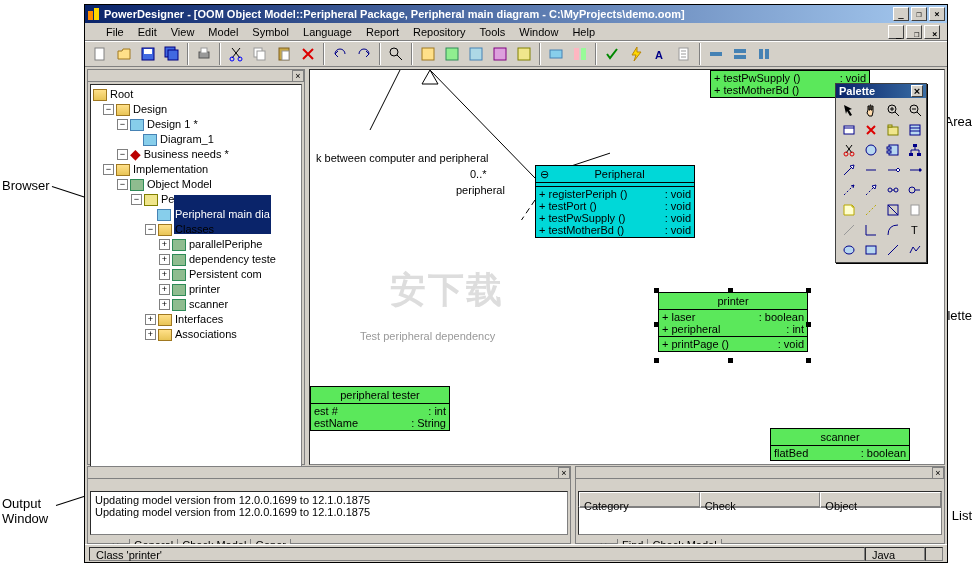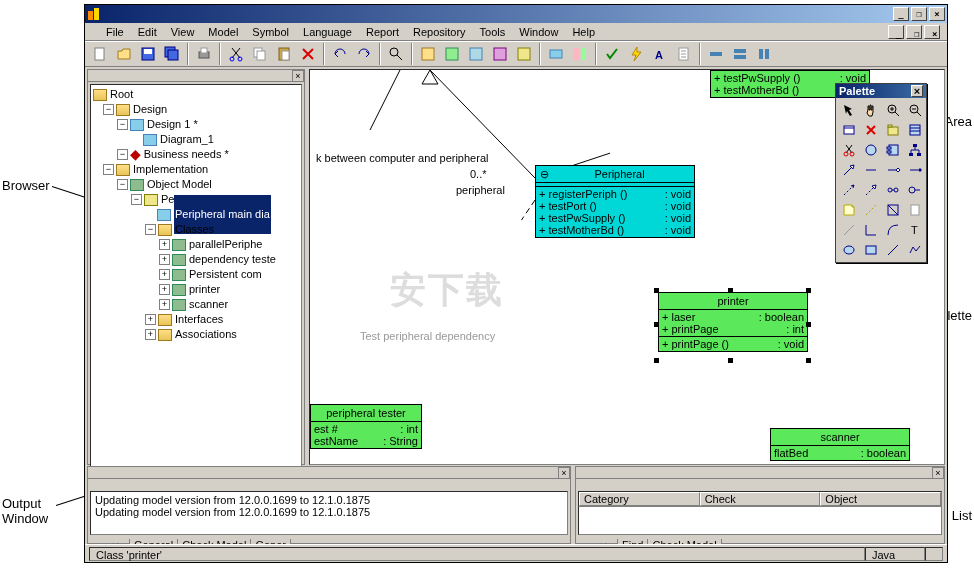--- a/index.html
+++ b/index.html
@@ -70,21 +70,21 @@
 
 
 .output { position: absolute; left: 2px; bottom: 18px; width: 484px; height: 78px; background: #d4d0c8; border: 1px solid #808080; }
 .output .body { background: #fff; border: 1px inset #808080; margin: 12px 2px 2px 2px; height: 44px; padding: 2px 4px; font-size: 11px; overflow:hidden; }
 .output .otabs, .result .otabs { display:flex; height:16px; align-items:center; padding-left:20px; font-size:10px; }
 .output .otabs .ot, .result .otabs .ot { border:1px solid #808080; border-top:none; padding:0 4px; background:#d4d0c8; margin-right:-1px; }
 
 
 .result { position: absolute; left: 490px; bottom: 18px; width: 370px; height: 78px; background: #d4d0c8; border: 1px solid #808080; }
 .result .cols { display:flex; background:#d4d0c8; border:1px inset #808080; margin:12px 2px 0 2px; height:16px; }
-.result .cols .col { border:1px solid; border-color:#fff #808080 #808080 #fff; padding:0 4px; flex:1; font-size:11px; }
+.result .cols .col { border:1px solid; border-color:#fff #808080 #808080 #fff; padding:7px 4px; flex:1; font-size:11px; }
 .result .body { background:#fff; border:1px inset #808080; border-top:none; margin:0 2px 2px 2px; height:28px; }
 
 
 .statusbar { position: absolute; left: 0; bottom: 0; width: 100%; height: 18px; background: #d4d0c8; border-top: 1px solid #fff; display:flex; align-items:center; padding:0 4px; font-size:11px;}
 .statusbar .cell { border:1px inset #808080; padding:0 6px; height:14px; line-height:14px; }
 .statusbar .cell:first-child { flex:1; }
 
 
 .wlines { position:absolute; inset:0; pointer-events:none; }
 </style>
@@ -109,20 +109,21 @@
 
 <div class="app">
 
   <div class="titlebar">
     <span class="icon">
       <svg viewBox="0 0 14 14">
           <rect x="1" y="4" width="5" height="9" fill="#ff8c00"></rect>
           <rect x="7" y="1" width="5" height="12" fill="#ffd700"></rect>
         </svg>
     </span>
+    <span>PowerDesigner - [OOM Object Model::Peripheral Package, Peripheral main diagram - C:\MyProjects\demo.oom]</span>
     <span class="spacer"></span>
     <span class="winbtn">_</span>
     <span class="winbtn">❐</span>
     <span class="winbtn">×</span>
   </div>
 
   <div class="menubar">
     <span class="ctrl"><svg viewBox="0 0 14 14">
           <rect x="2" y="2" width="10" height="10" fill="#5be85b" stroke="#000"></rect>
         </svg></span>
@@ -459,41 +460,41 @@
     </div>
 
     <div class="uml green" style="left:348px; top:222px; width:150px;">
       <div class="hdr">printer</div>
       <div class="sec">
         <div class="row">
             <span>+ laser</span>
             <span class="v">: boolean</span>
           </div>
         <div class="row">
-            <span>+ printPage</span>
+            <span>+ peripheral</span>
             <span class="v">: int</span>
           </div>
       </div>
       <div class="sec">
         <div class="row">
             <span>+ printPage ()</span>
             <span class="v">: void</span>
           </div>
       </div>
     </div>
     <div style="position:absolute;left:344px;top:218px;width:5px;height:5px;background:#000"></div>
     <div style="position:absolute;left:418px;top:218px;width:5px;height:5px;background:#000"></div>
     <div style="position:absolute;left:496px;top:218px;width:5px;height:5px;background:#000"></div>
     <div style="position:absolute;left:344px;top:288px;width:5px;height:5px;background:#000"></div>
     <div style="position:absolute;left:496px;top:288px;width:5px;height:5px;background:#000"></div>
     <div style="position:absolute;left:418px;top:288px;width:5px;height:5px;background:#000"></div>
     <div style="position:absolute;left:344px;top:252px;width:5px;height:5px;background:#000"></div>
     <div style="position:absolute;left:496px;top:252px;width:5px;height:5px;background:#000"></div>
 
-    <div class="uml green" style="left:0px; top:334px; width:112px;">
+    <div class="uml green" style="left:0px; top:316px; width:140px;">
       <div class="hdr">peripheral tester</div>
       <div class="sec">
         <div class="row">
             <span>est #</span>
             <span class="v">: int</span>
           </div>
         <div class="row">
             <span>estName</span>
             <span class="v">: String</span>
           </div>

